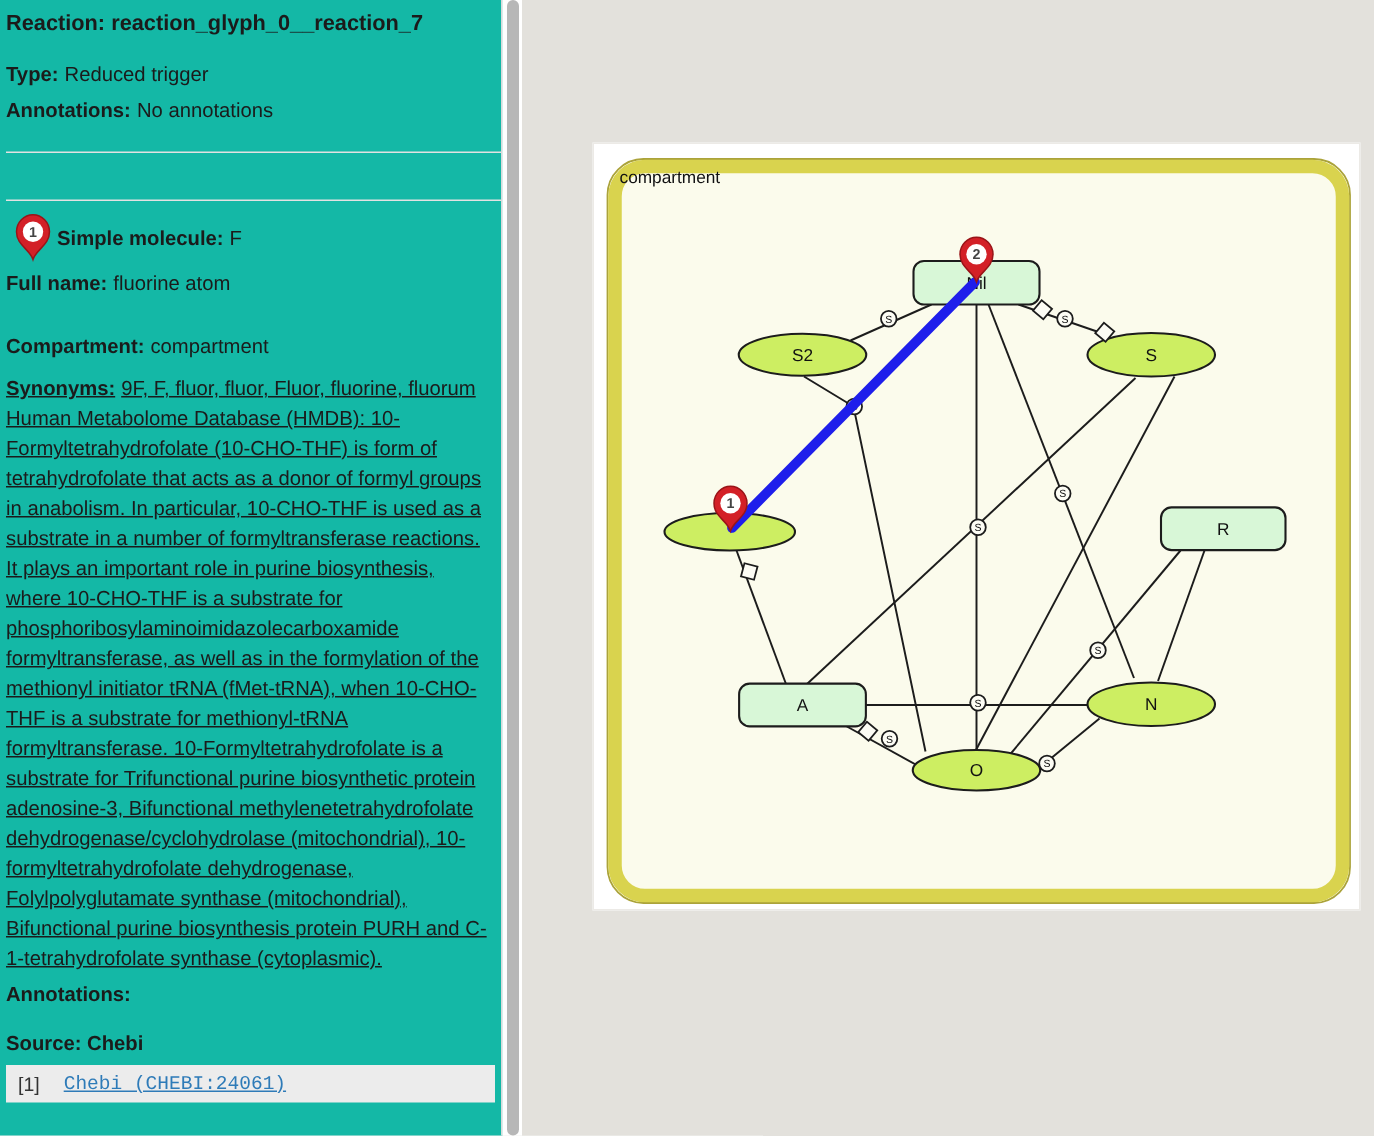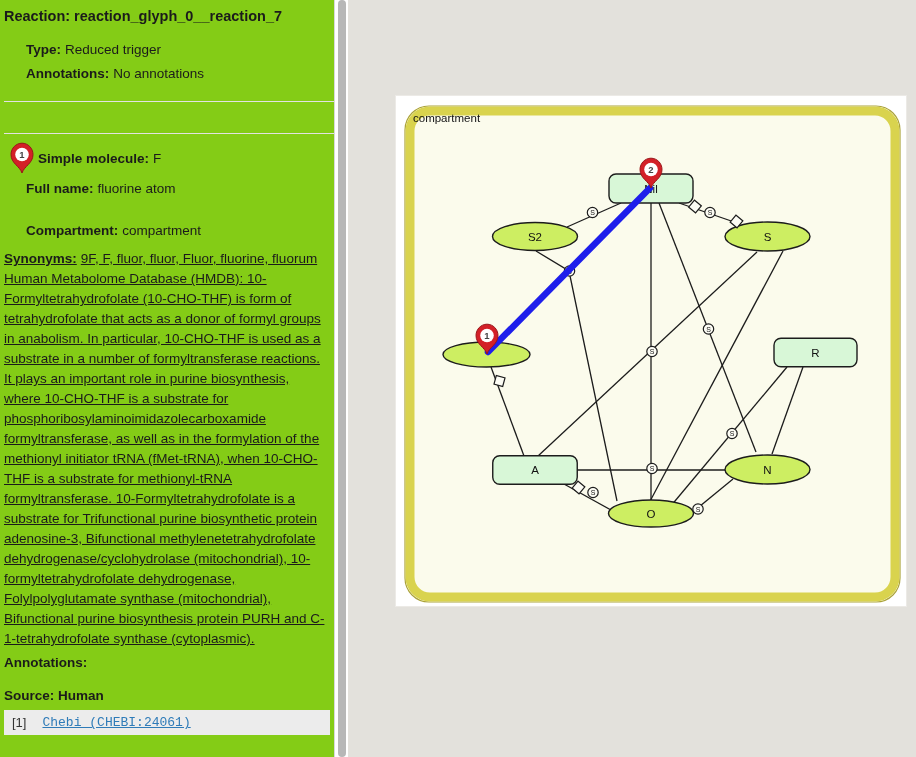--- a/index.html
+++ b/index.html
@@ -4,27 +4,27 @@
 <style>
   html,body{margin:0;padding:0;}
   body{
     width:916px;height:757px;position:relative;overflow:hidden;
     font-family:"Liberation Sans","DejaVu Sans",sans-serif;
     background:#ffffff;color:#1b1b1b;
   }
   
   #left-panel{
     position:absolute;left:0;top:0;width:334px;height:757px;
-    background:#84cc16;border-right:1px solid #d9d9d9;overflow:hidden;
+    background:#14b8a6;border-right:1px solid #d9d9d9;overflow:hidden;
   }
   .panel-inner{padding:6px 6px 0 4px;font-size:13.5px;line-height:20px;}
   .b{font-weight:700;}
   .b.lbl{margin-right:4px;}
   .title{font-weight:700;font-size:14.5px;line-height:20px;}
-  .field{margin-top:4px;margin-left:22px;}
+  .field{margin-top:4px;}
   .field-type{margin-top:14px;}
   .hr{border-top:1px solid #e2e2e2;height:0;margin-right:-6px;}
   .hr1{margin-top:17px;}
   .hr2{margin-top:31px;}
   .molecule-row{margin-top:8px;display:flex;align-items:center;padding-left:6px;}
   .molecule-row .txt{margin-left:4px;}
   .field-comp{margin-top:22px;}
   .syn{margin:8px 0 0 0;text-decoration:underline;}
   .ann-head{margin-top:4px;}
   .source-row{margin-top:13px;font-weight:700;}
@@ -95,21 +95,21 @@
     </div>
 
     <p class="syn">
       <span class="b lbl">Synonyms:</span><span>9F, F, fluor, fluor, Fluor, fluorine, fluorum Human Metabolome Database (HMDB): 10-Formyltetrahydrofolate (10-CHO-THF) is form of tetrahydrofolate that acts as a donor of formyl groups in anabolism. In particular, 10-CHO-THF is used as a substrate in a number of formyltransferase reactions. It plays an important role in purine biosynthesis, where 10-CHO-THF is a substrate for phosphoribosylaminoimidazolecarboxamide formyltransferase, as well as in the formylation of the methionyl initiator tRNA (fMet-tRNA), when 10-CHO-THF is a substrate for methionyl-tRNA formyltransferase. 10-Formyltetrahydrofolate is a substrate for Trifunctional purine biosynthetic protein adenosine-3, Bifunctional methylenetetrahydrofolate dehydrogenase/cyclohydrolase (mitochondrial), 10-formyltetrahydrofolate dehydrogenase, Folylpolyglutamate synthase (mitochondrial), Bifunctional purine biosynthesis protein PURH and C-1-tetrahydrofolate synthase (cytoplasmic).</span>
     </p>
 
     <div class="b ann-head">Annotations:</div>
 
     <div class="source-row">
       <span>Source:</span>
-      <span>Human</span>
+      <span>Chebi</span>
     </div>
 
     <div class="ref-row">
       <span class="idx">[1]</span>
       <a>Chebi (CHEBI:24061)</a>
     </div>
   </div>
 </div>
 
 <div id="scrollbar-track">

